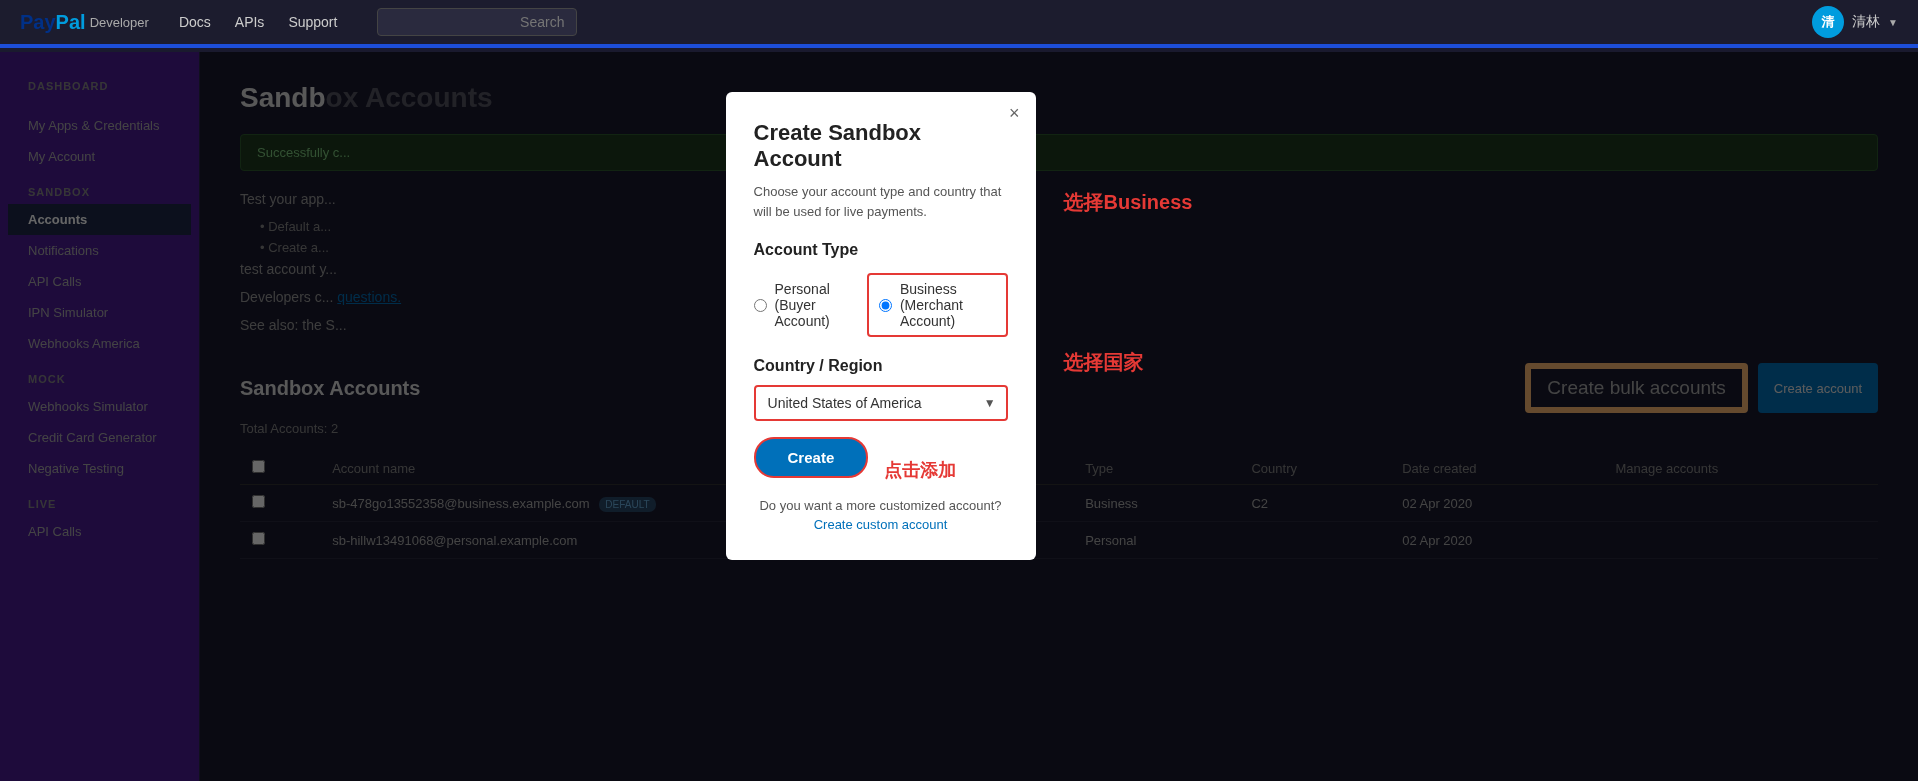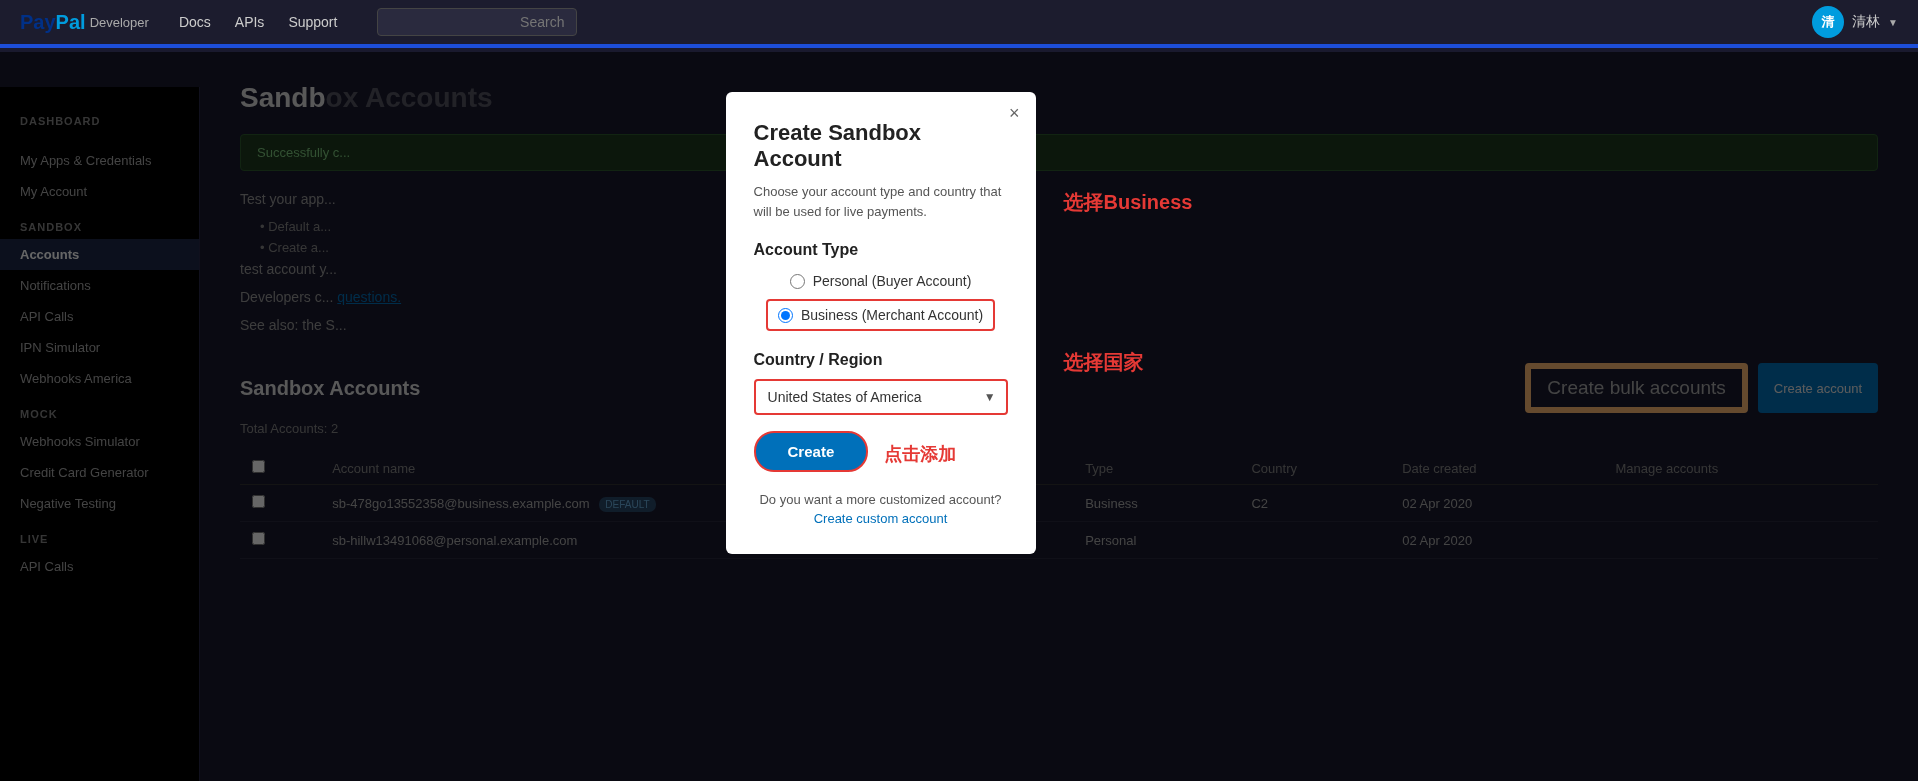--- a/index.html
+++ b/index.html
@@ -56,26 +56,25 @@
     
     .layout {
       display: flex;
       margin-top: 52px;
       height: calc(100vh - 52px);
     }
 
     
     .sidebar {
       width: 200px;
-      background: #000000;
+      background: #4c1d95;
       border-right: 1px solid #2a2a4a;
-      padding: 20px 0;
+      padding: 20px 8px;
       overflow-y: auto;
       flex-shrink: 0;
-      margin-top: 35px;
     }
     .sidebar-section-label {
       color: #888;
       font-size: 11px;
       font-weight: bold;
       letter-spacing: 1px;
       padding: 14px 20px 6px;
       text-transform: uppercase;
     }
     .sidebar-item {
@@ -136,21 +135,21 @@
       color: #555;
       margin-bottom: 20px;
       line-height: 1.5;
     }
     .section-label {
       font-size: 16px;
       font-weight: bold;
       color: #222;
       margin-bottom: 14px;
     }
-    .radio-group { display: flex; flex-direction: column; gap: 10px; margin-bottom: 20px; align-items: center; }
+    .radio-group { display: flex; gap: 10px; margin-bottom: 20px; }
     .radio-option {
       display: flex;
       align-items: center;
       gap: 8px;
       font-size: 14px;
       color: #333;
       cursor: pointer;
     }
     .radio-option input[type="radio"] { cursor: pointer; width: 15px; height: 15px; }
     .radio-option-selected {
@@ -411,21 +410,21 @@
           <option value="ca">Canada</option>
           <option value="au">Australia</option>
           <option value="de">Germany</option>
           <option value="fr">France</option>
           <option value="jp">Japan</option>
           <option value="cn">China</option>
         </select>
         <span class="country-select-arrow">▼</span>
       </div>
 
-      <div style="display:flex; align-items:center; margin-bottom: 12px;">
+      <div style="display:flex; align-items:flex-end; margin-bottom: 12px;">
         <button class="create-btn">Create</button>
         <span class="annotation">点击添加</span>
       </div>
 
       <div class="custom-account-section">
         <span>Do you want a more customized account?</span>
         <a class="custom-account-link" href="#">Create custom account</a>
       </div>
     </div>
 

